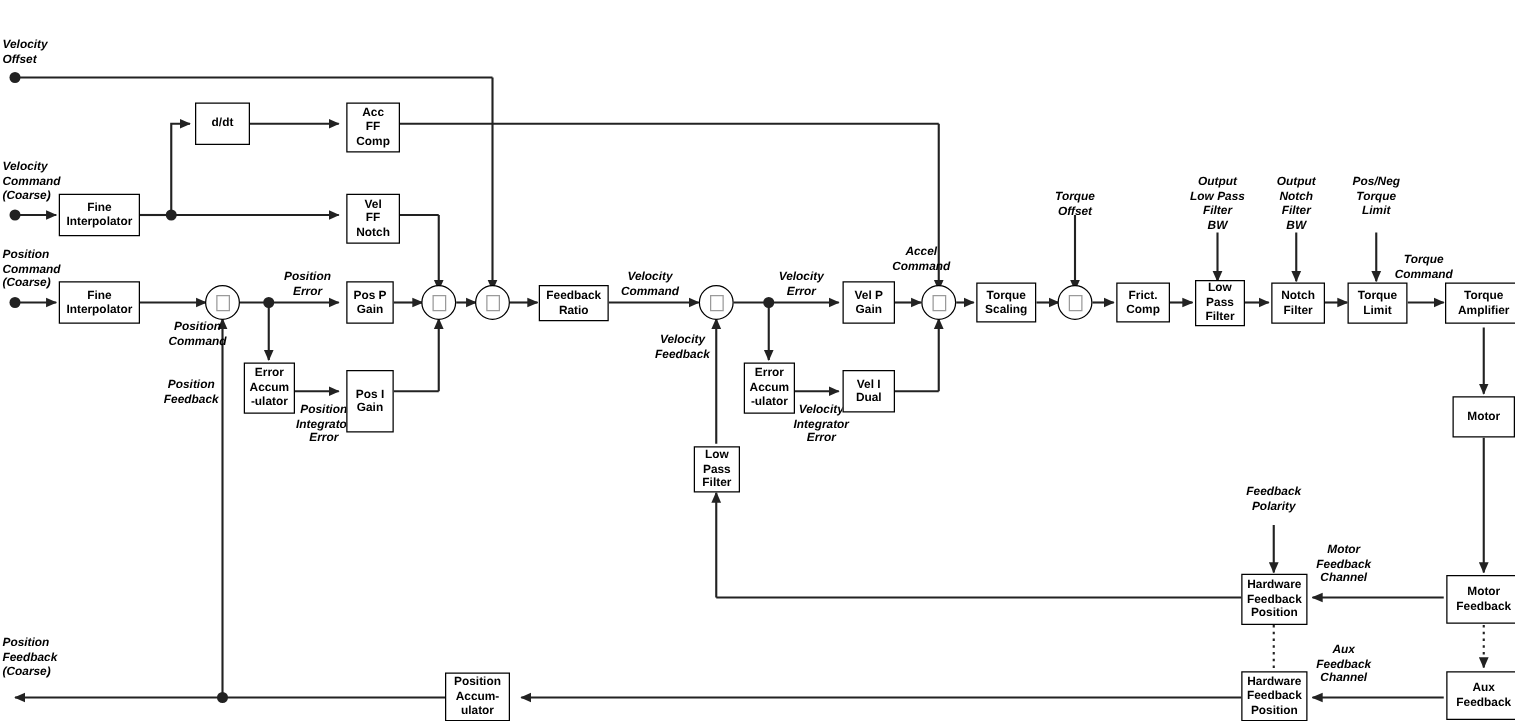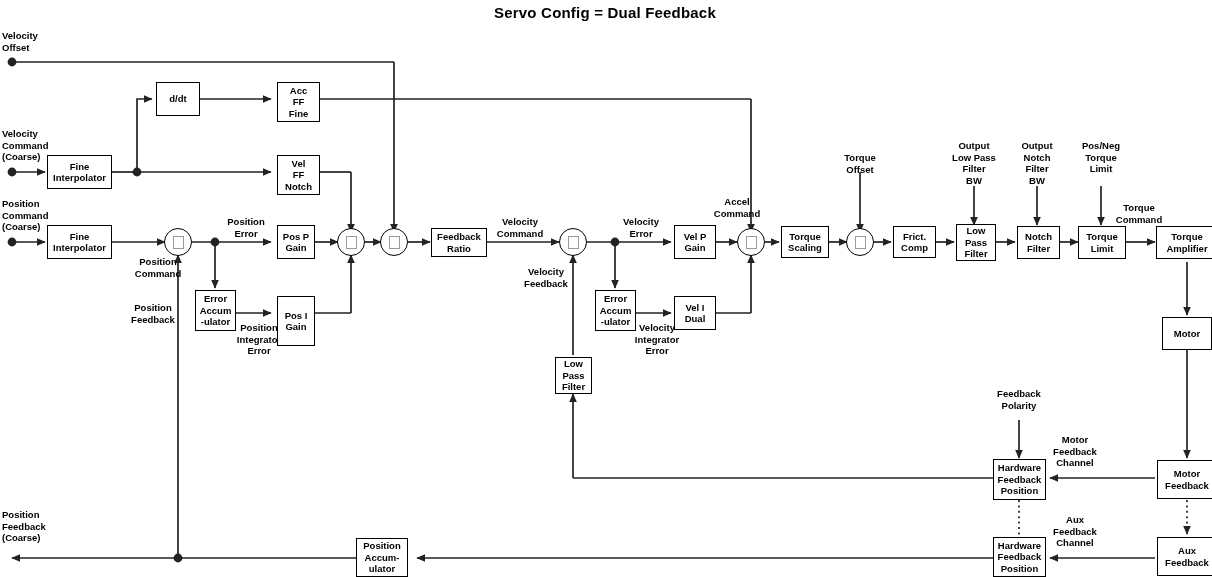--- a/index.html
+++ b/index.html
@@ -55,20 +55,21 @@
   }
 
   
   .lbl{
     position:absolute;
     font-size:9.5px;
     font-weight:bold;
     line-height:11.5px;
     text-align:center;
     white-space:pre-line;
+    font-style:italic;
   }
   .lbl.lft{text-align:left;}
 </style>
 </head>
 <body>
 
 <div id="stage">
 
   <svg width="1212" height="577">
     <defs>
@@ -179,21 +180,20 @@
       <circle cx="12" cy="62" r="4.4"></circle>
       <circle cx="12" cy="172" r="4.4"></circle>
       <circle cx="12" cy="242" r="4.4"></circle>
       <circle cx="137" cy="172" r="4.4"></circle>
       <circle cx="215" cy="242" r="4.4"></circle>
       <circle cx="615" cy="242" r="4.4"></circle>
       <circle cx="178" cy="558" r="4.4"></circle>
     </g>
   </svg>
 
-  <div class="ttl" style="left:405px;top:4px;width:400px;">Servo Config = Dual Feedback</div>
 
   <div class="lbl lft" style="left:2px;top:30px;width:70px;">Velocity
 Offset</div>
   <div class="lbl lft" style="left:2px;top:128px;width:80px;">Velocity
 Command
 (Coarse)</div>
   <div class="lbl lft" style="left:2px;top:198px;width:80px;">Position
 Command
 (Coarse)</div>
   <div class="lbl lft" style="left:2px;top:509px;width:80px;">Position
@@ -244,21 +244,21 @@
 Feedback
 Channel</div>
 
   <div class="box" style="left:47px;top:155px;width:65px;height:34px;">Fine
 Interpolator</div>
   <div class="box" style="left:47px;top:225px;width:65px;height:34px;">Fine
 Interpolator</div>
   <div class="box" style="left:156px;top:82px;width:44px;height:34px;">d/dt</div>
   <div class="box" style="left:277px;top:82px;width:43px;height:40px;">Acc
 FF
-Fine</div>
+Comp</div>
   <div class="box" style="left:277px;top:155px;width:43px;height:40px;">Vel
 FF
 Notch</div>
   <div class="box" style="left:277px;top:225px;width:38px;height:34px;">Pos P
 Gain</div>
   <div class="box" style="left:195px;top:290px;width:41px;height:41px;">Error
 Accum
 -ulator</div>
   <div class="box" style="left:277px;top:296px;width:38px;height:50px;">Pos  I
 Gain</div>

